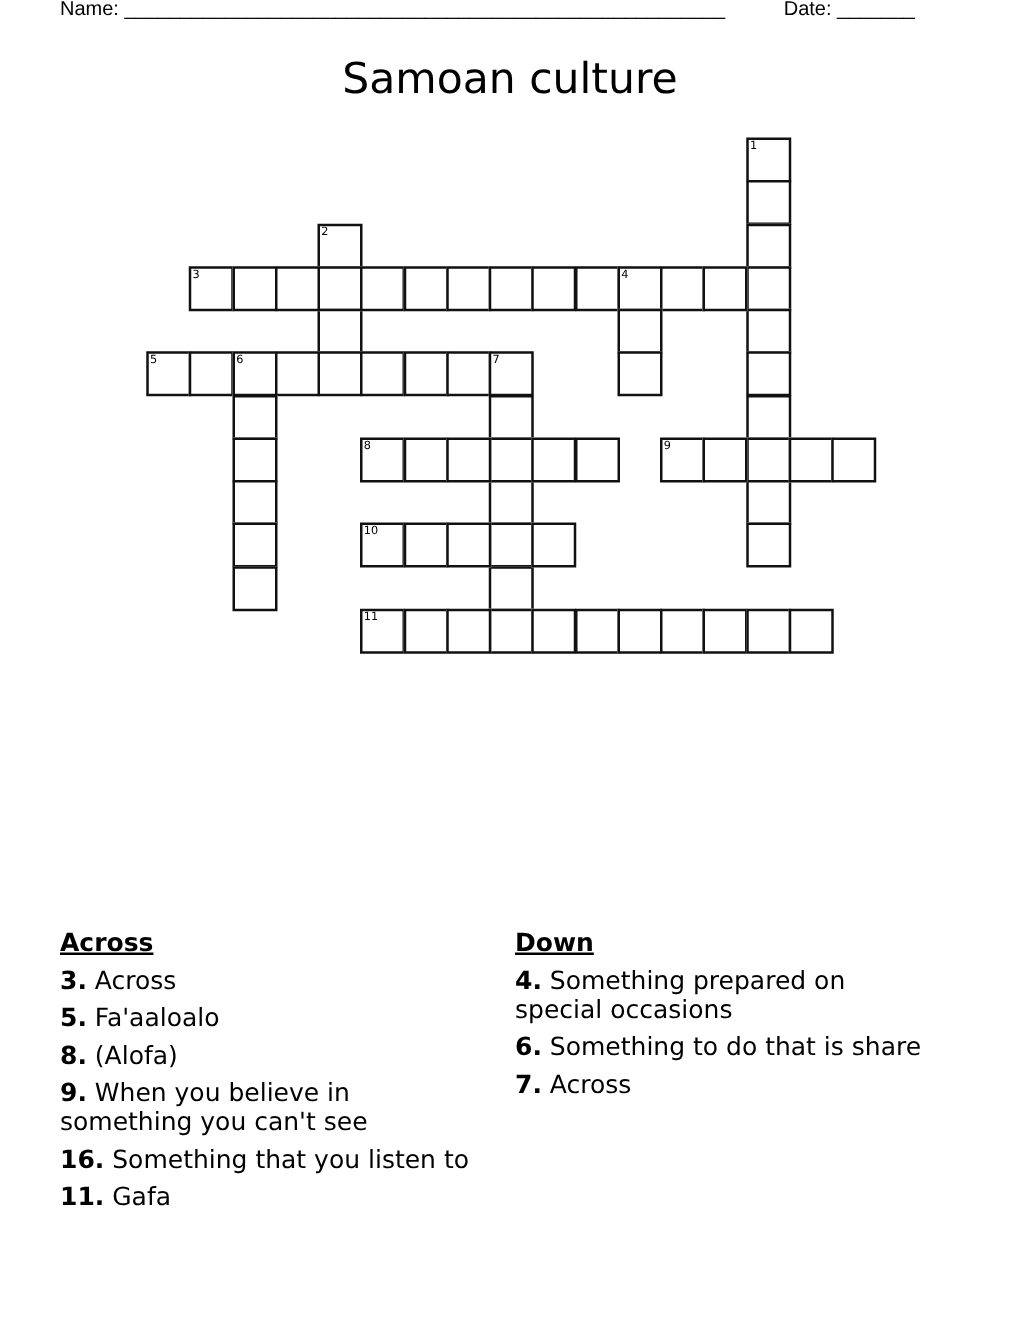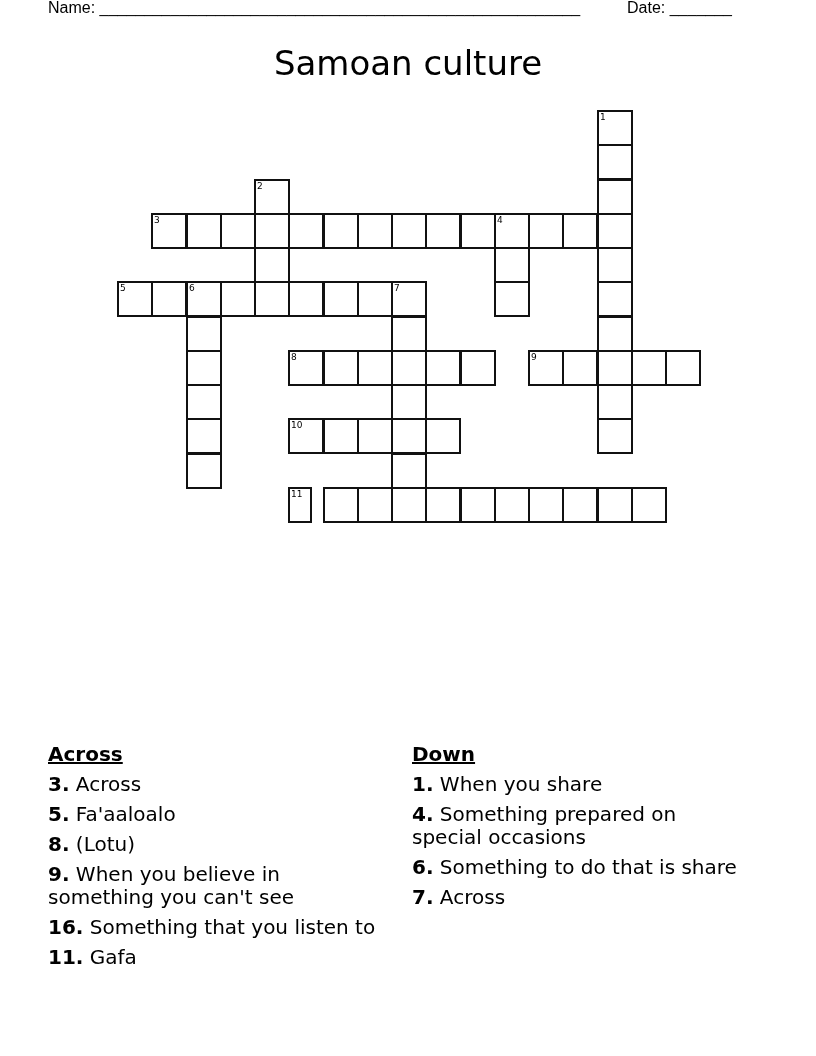--- a/index.html
+++ b/index.html
@@ -120,43 +120,42 @@
     </div>
     <div class="cell" style="left: 562px; top: 350px; width: 36px; height: 36px;"></div>
     <div class="cell" style="left: 631px; top: 350px; width: 36px; height: 36px;"></div>
     <div class="cell" style="left: 665px; top: 350px; width: 36px; height: 36px;"></div>
     <div class="cell" style="left: 288px; top: 418px; width: 36px; height: 36px;">
       <span class="num">10</span>
     </div>
     <div class="cell" style="left: 323px; top: 418px; width: 36px; height: 36px;"></div>
     <div class="cell" style="left: 357px; top: 418px; width: 36px; height: 36px;"></div>
     <div class="cell" style="left: 425px; top: 418px; width: 36px; height: 36px;"></div>
-    <div class="cell" style="left: 288px; top: 487px; width: 24px; height: 36px;">
+    <div class="cell" style="left: 288px; top: 487px; width: 36px; height: 36px;">
       <span class="num">11</span>
     </div>
     <div class="cell" style="left: 323px; top: 487px; width: 36px; height: 36px;"></div>
     <div class="cell" style="left: 357px; top: 487px; width: 36px; height: 36px;"></div>
     <div class="cell" style="left: 425px; top: 487px; width: 36px; height: 36px;"></div>
     <div class="cell" style="left: 460px; top: 487px; width: 36px; height: 36px;"></div>
     <div class="cell" style="left: 494px; top: 487px; width: 36px; height: 36px;"></div>
     <div class="cell" style="left: 528px; top: 487px; width: 36px; height: 36px;"></div>
     <div class="cell" style="left: 562px; top: 487px; width: 36px; height: 36px;"></div>
     <div class="cell" style="left: 597px; top: 487px; width: 36px; height: 36px;"></div>
     <div class="cell" style="left: 631px; top: 487px; width: 36px; height: 36px;"></div>
   </div>
 
 <div class="clues across">
   <div class="clue-head">Across</div>
   <div class="clue"><span class="n">3.</span><span> Across</span></div>
   <div class="clue"><span class="n">5.</span><span> Fa'aaloalo</span></div>
-  <div class="clue"><span class="n">8.</span><span> (Lotu)</span></div>
+  <div class="clue"><span class="n">8.</span><span> (Alofa)</span></div>
   <div class="clue"><span class="n">9.</span><span> When you believe in something you can't see</span></div>
   <div class="clue"><span class="n">16.</span><span> Something that you listen to</span></div>
   <div class="clue"><span class="n">11.</span><span> Gafa</span></div>
 </div>
 
 <div class="clues down">
   <div class="clue-head">Down</div>
-  <div class="clue"><span class="n">1.</span><span> When you share</span></div>
   <div class="clue"><span class="n">4.</span><span> Something prepared on special occasions</span></div>
   <div class="clue"><span class="n">6.</span><span> Something to do that is share</span></div>
   <div class="clue"><span class="n">7.</span><span> Across</span></div>
 </div>
 
 </body></html>

